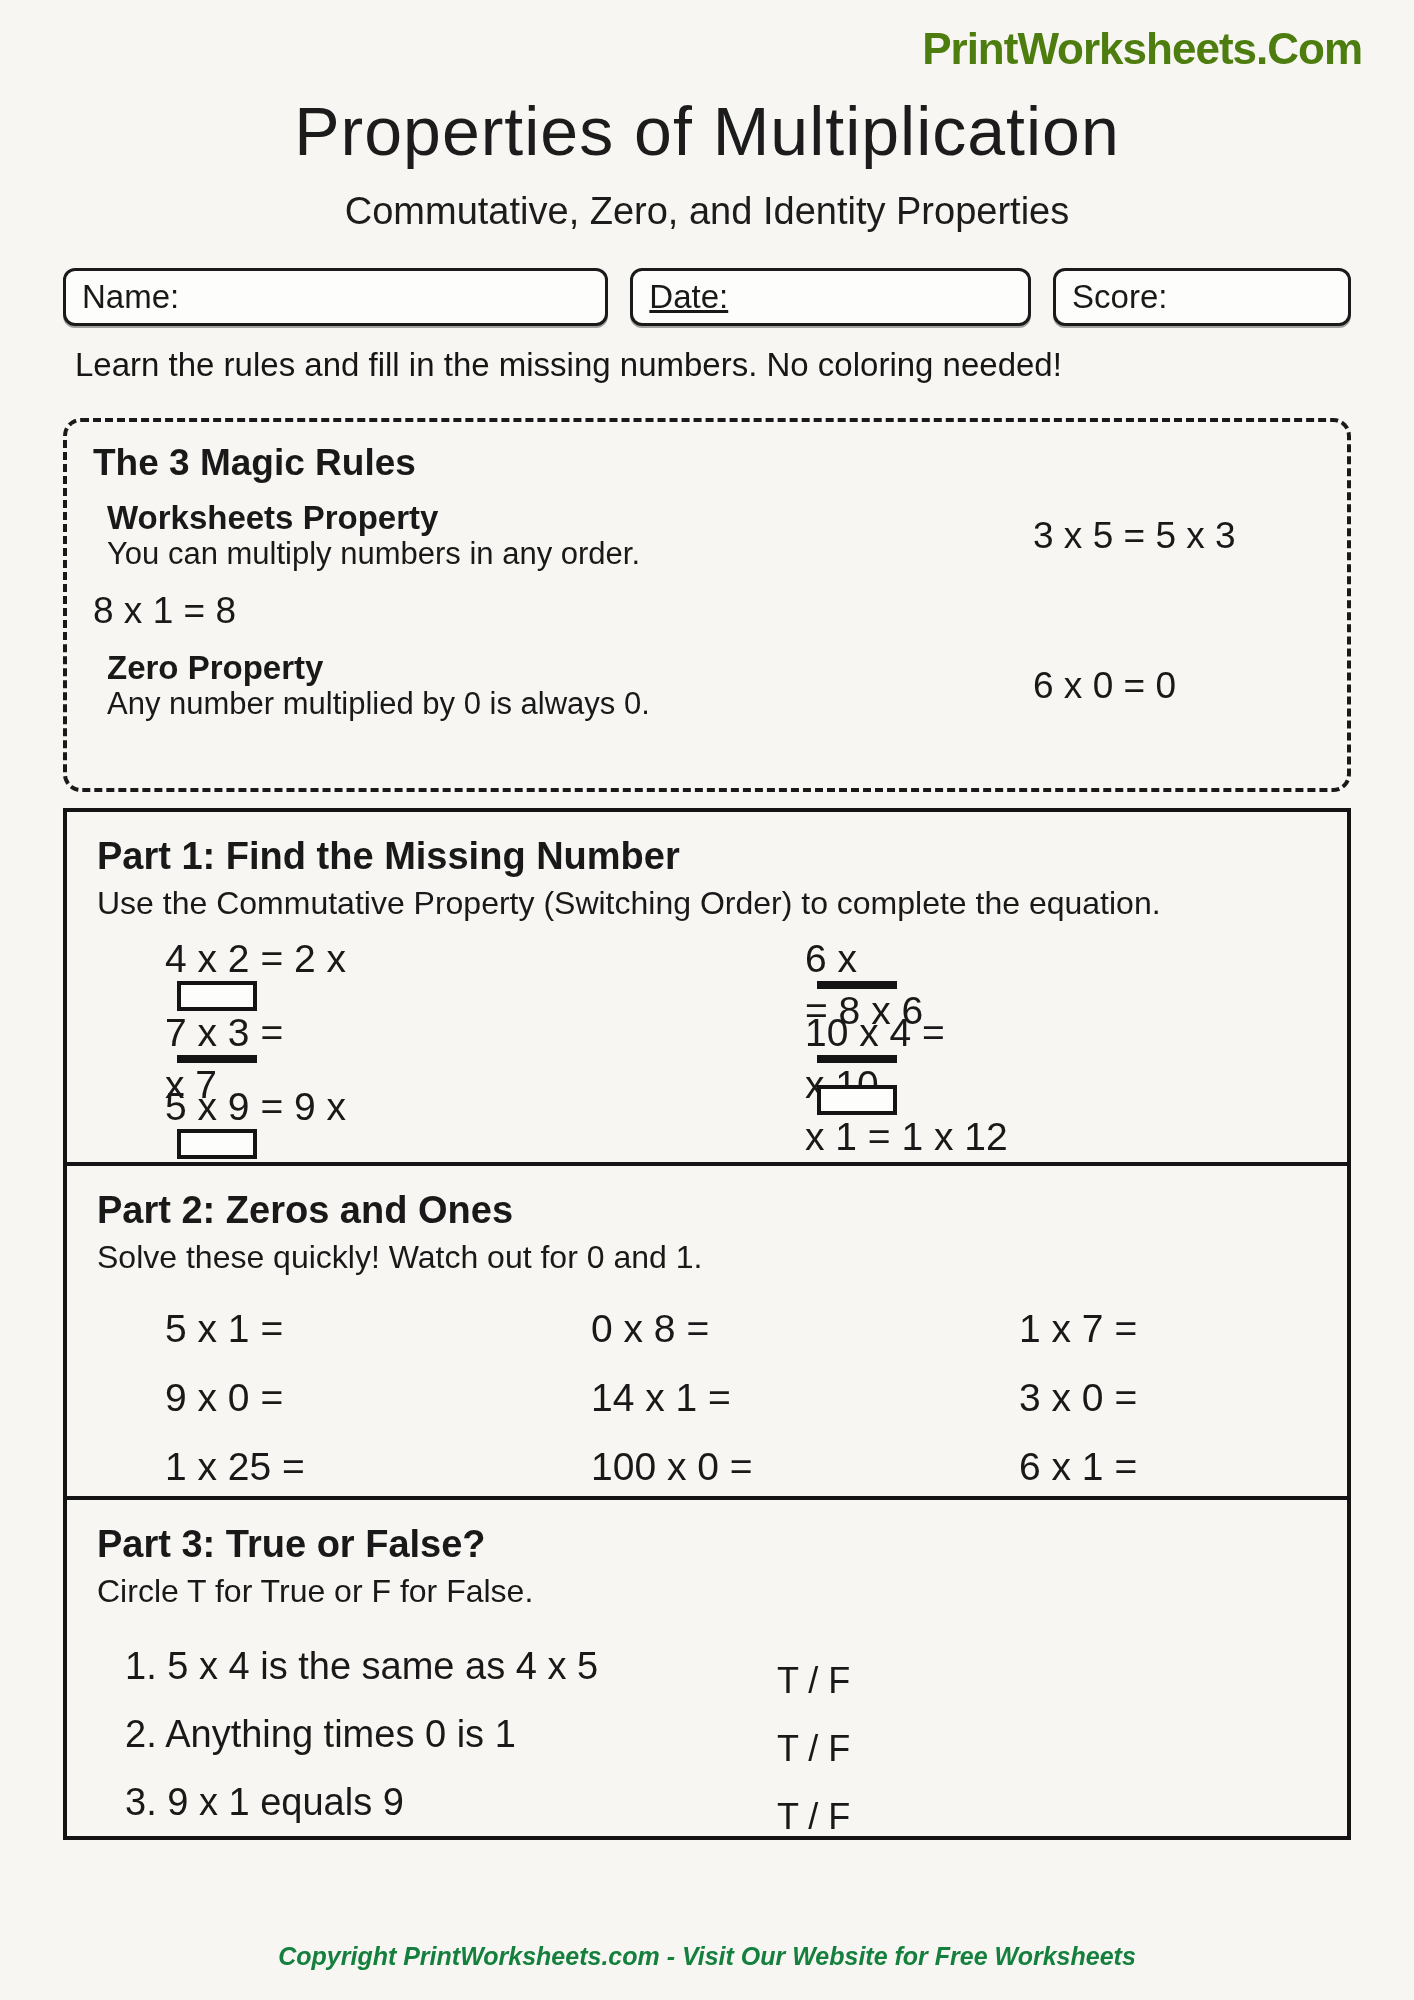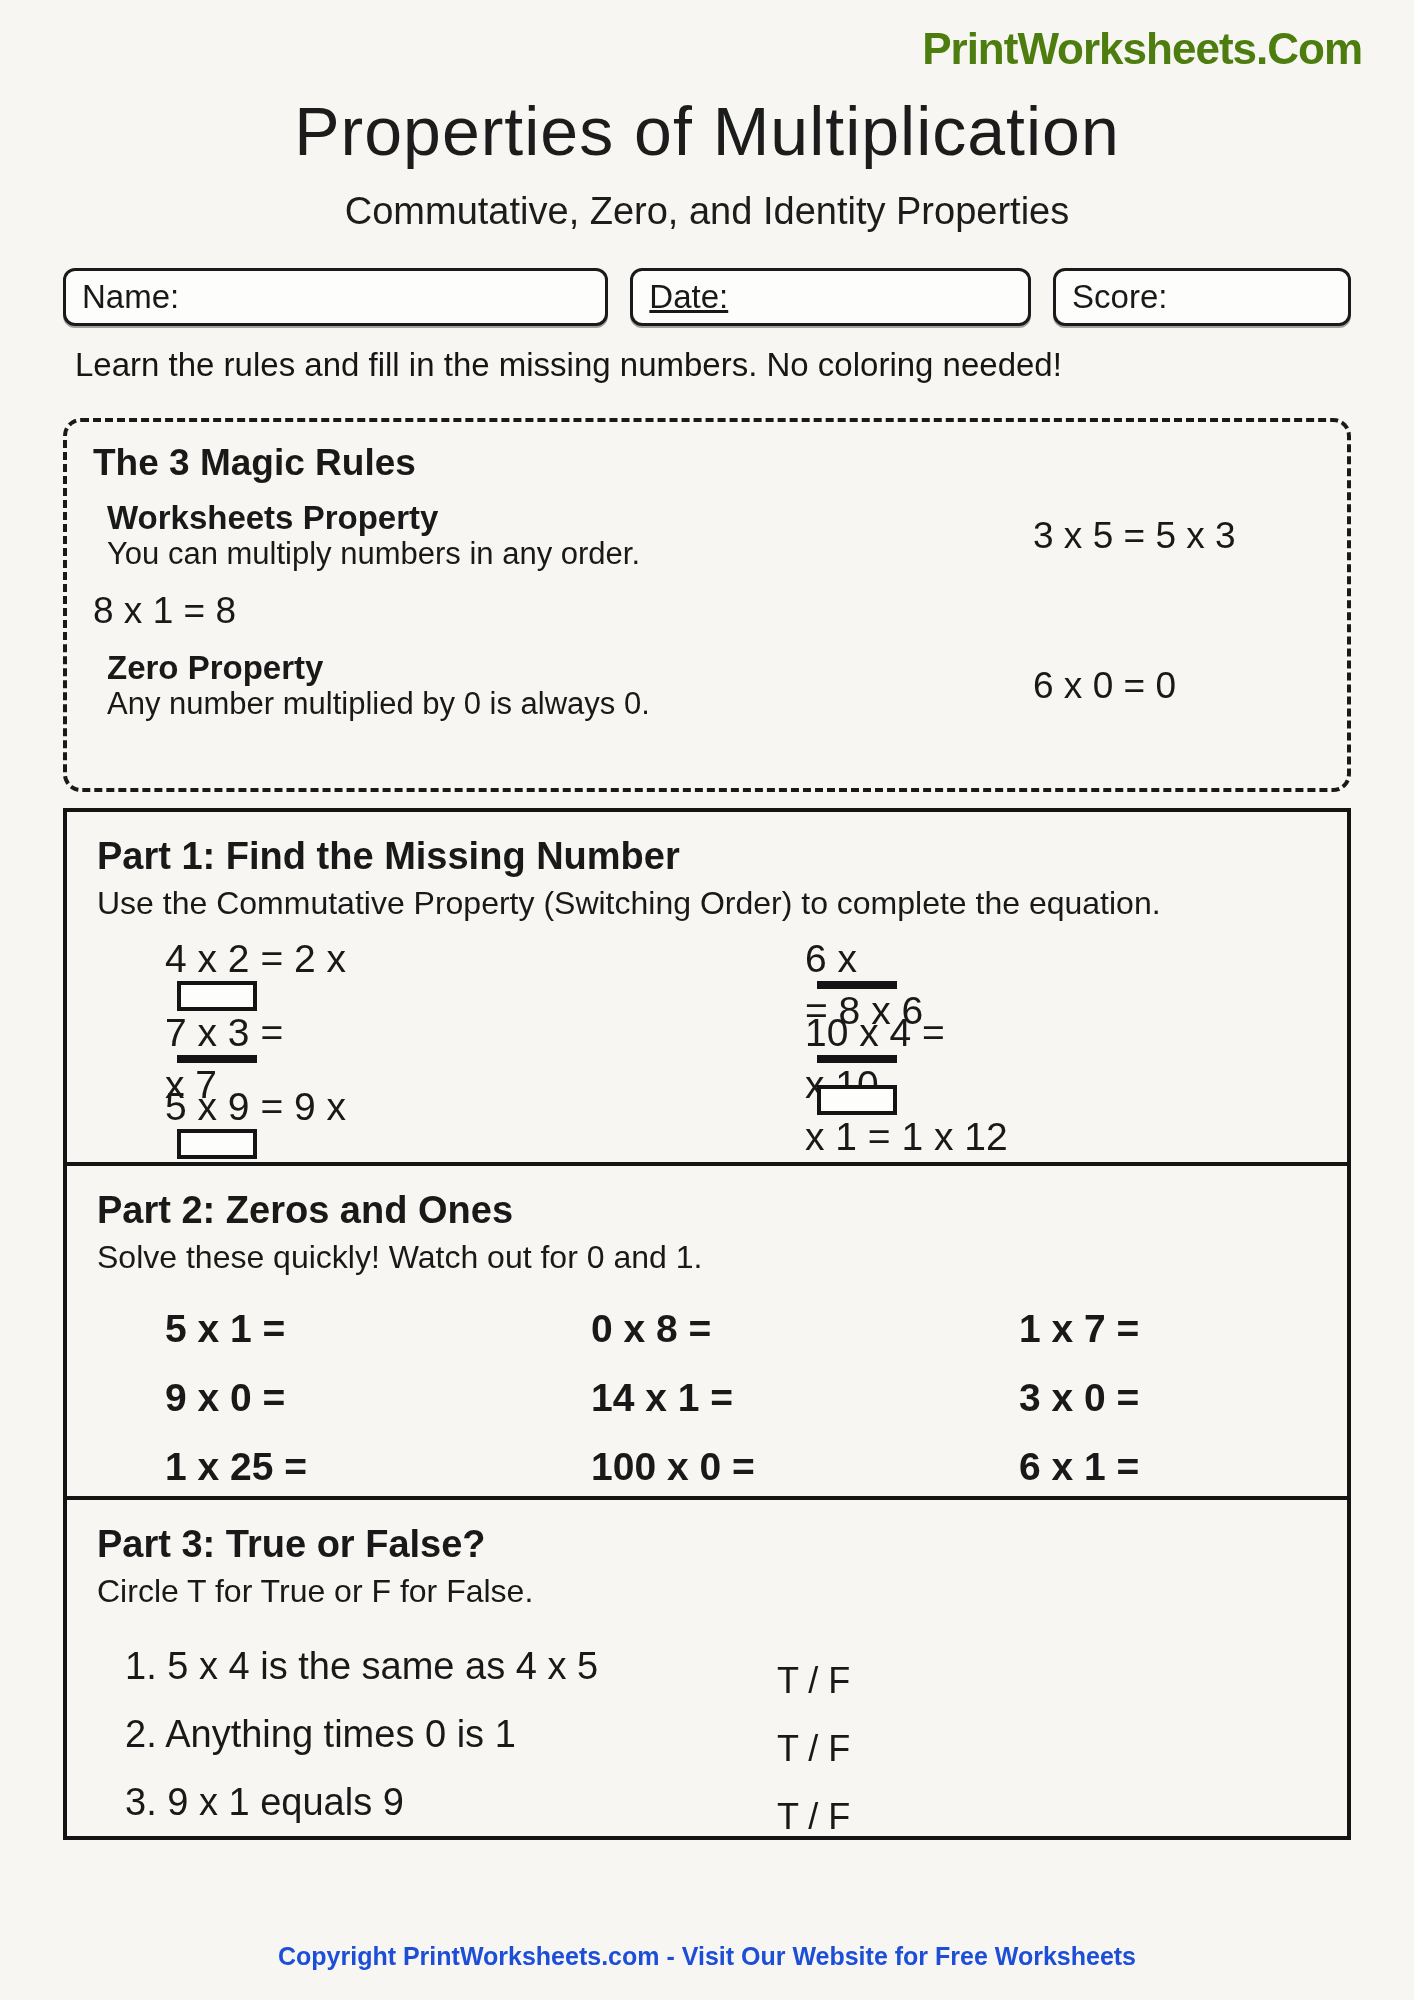--- a/index.html
+++ b/index.html
@@ -170,21 +170,20 @@
   }
   .eq-row .seg { display: inline-block; }
 
   
   .quick-grid {
     margin-top: 20px;
     margin-left: 68px;
     display: grid;
     grid-template-columns: 426px 428px auto;
     row-gap: 0;
-    font-weight: bold;
   }
   .quick-cell {
     height: 69px;
     display: flex;
     align-items: center;
     font-size: 39px;
     white-space: nowrap;
   }
 
   
@@ -200,21 +199,22 @@
   .tf-choice { font-size: 36px; margin-top: 28px; }
 
   
   .footer-text {
     position: absolute;
     top: 1942px;
     left: 0; right: 0;
     text-align: center;
     font-size: 25px;
     font-weight: 700;
-    color: #1d4ed8;
+    color: #15803d;
+    font-style: italic;
   }
 </style>
 </head>
 <body>
 
 <div class="page">
 
   <div class="site-logo">PrintWorksheets.Com</div>
 
   <div class="page-title">Properties of Multiplication</div>

